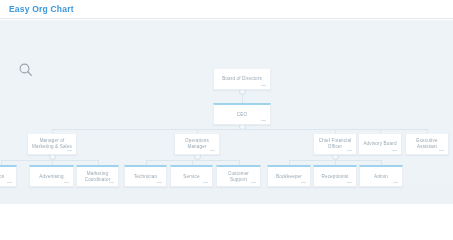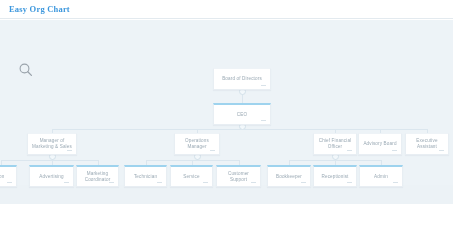--- a/index.html
+++ b/index.html
@@ -34,21 +34,20 @@
   }
   #app-title {
     position: absolute;
     left: 9px;
     top: 4px;
     font-size: 8.5px;
     font-weight: bold;
     color: #3c97dd;
     letter-spacing: 0.2px;
     white-space: nowrap;
-    font-family: Liberation Serif, serif;
   }
 
   
   #canvas {
     position: absolute;
     left: 0; top: 20px;
     width: 453px;
     height: 184px;
     background: #ecf2f6;
     overflow: hidden;

